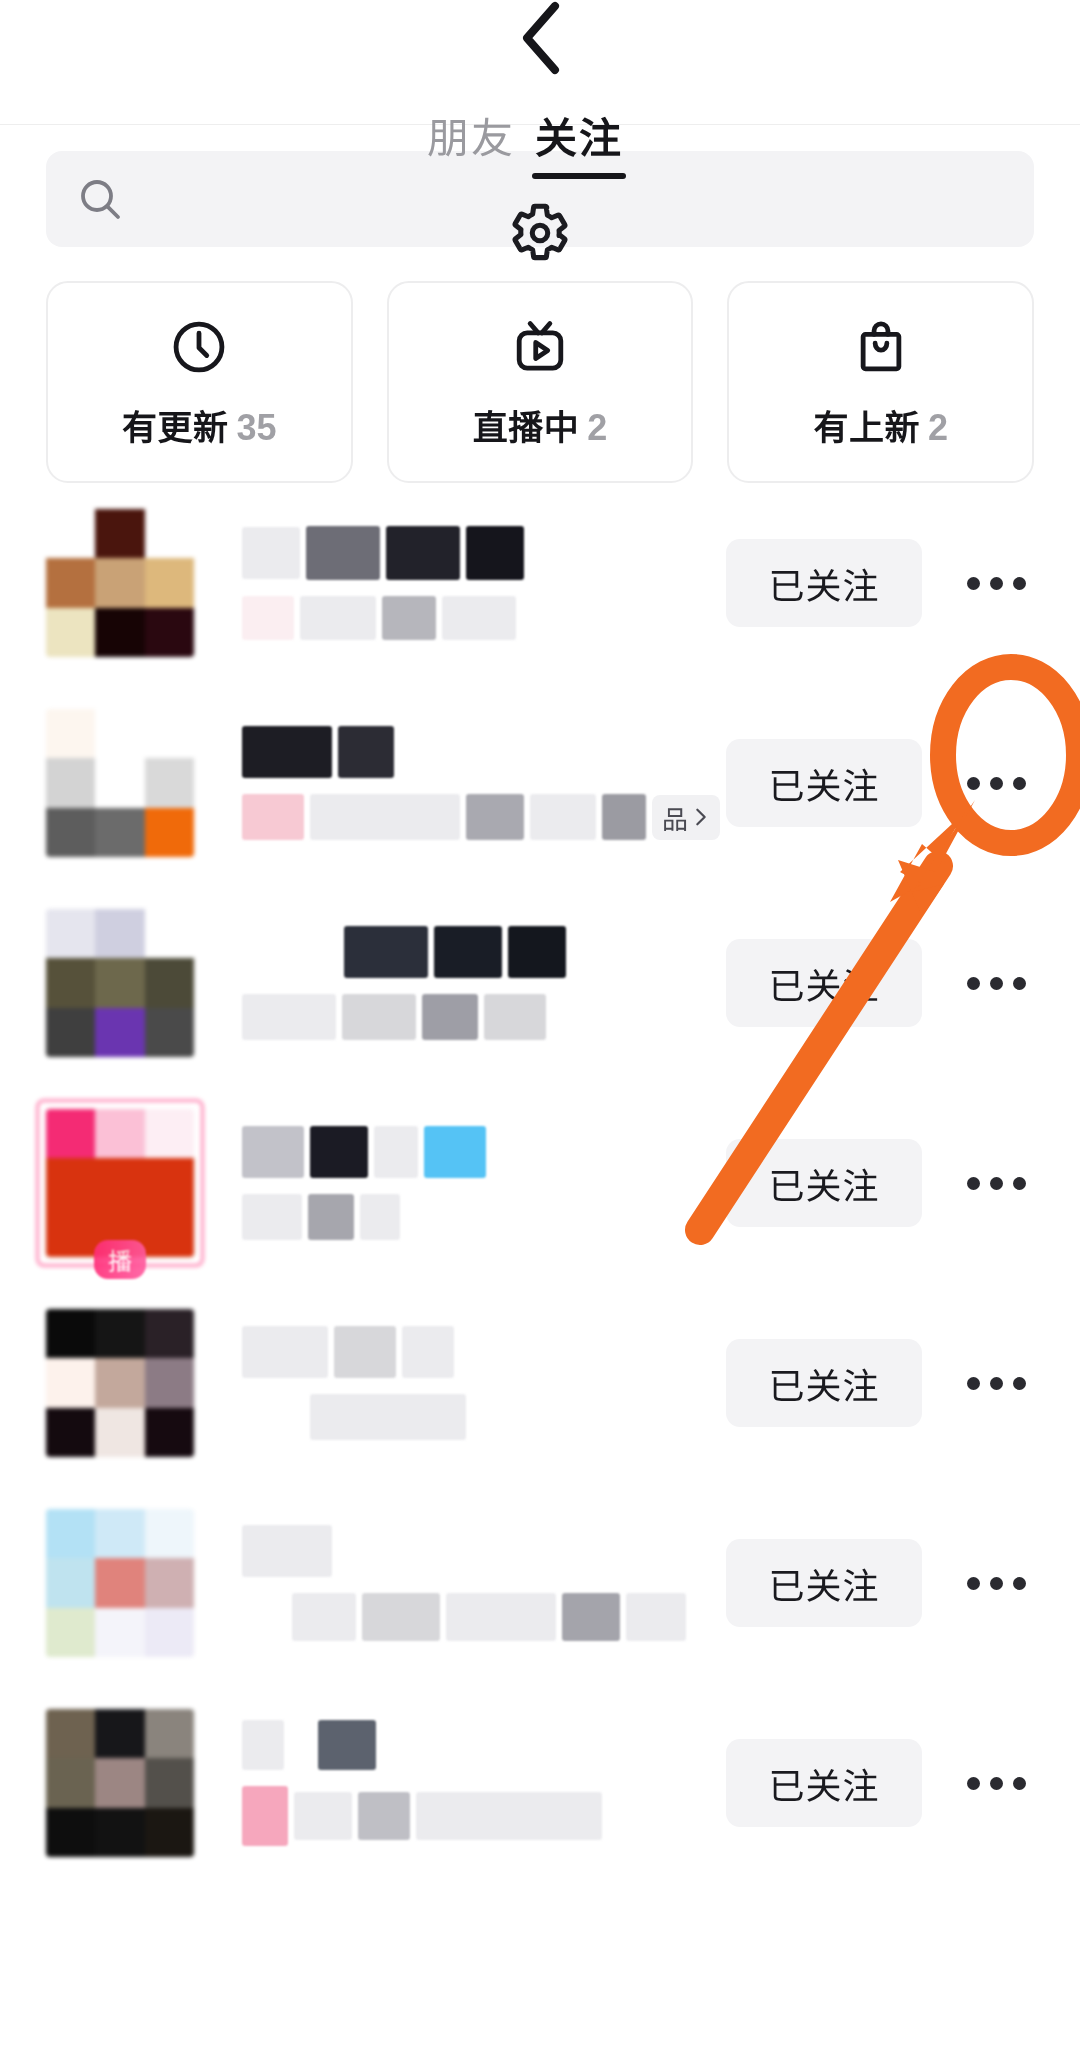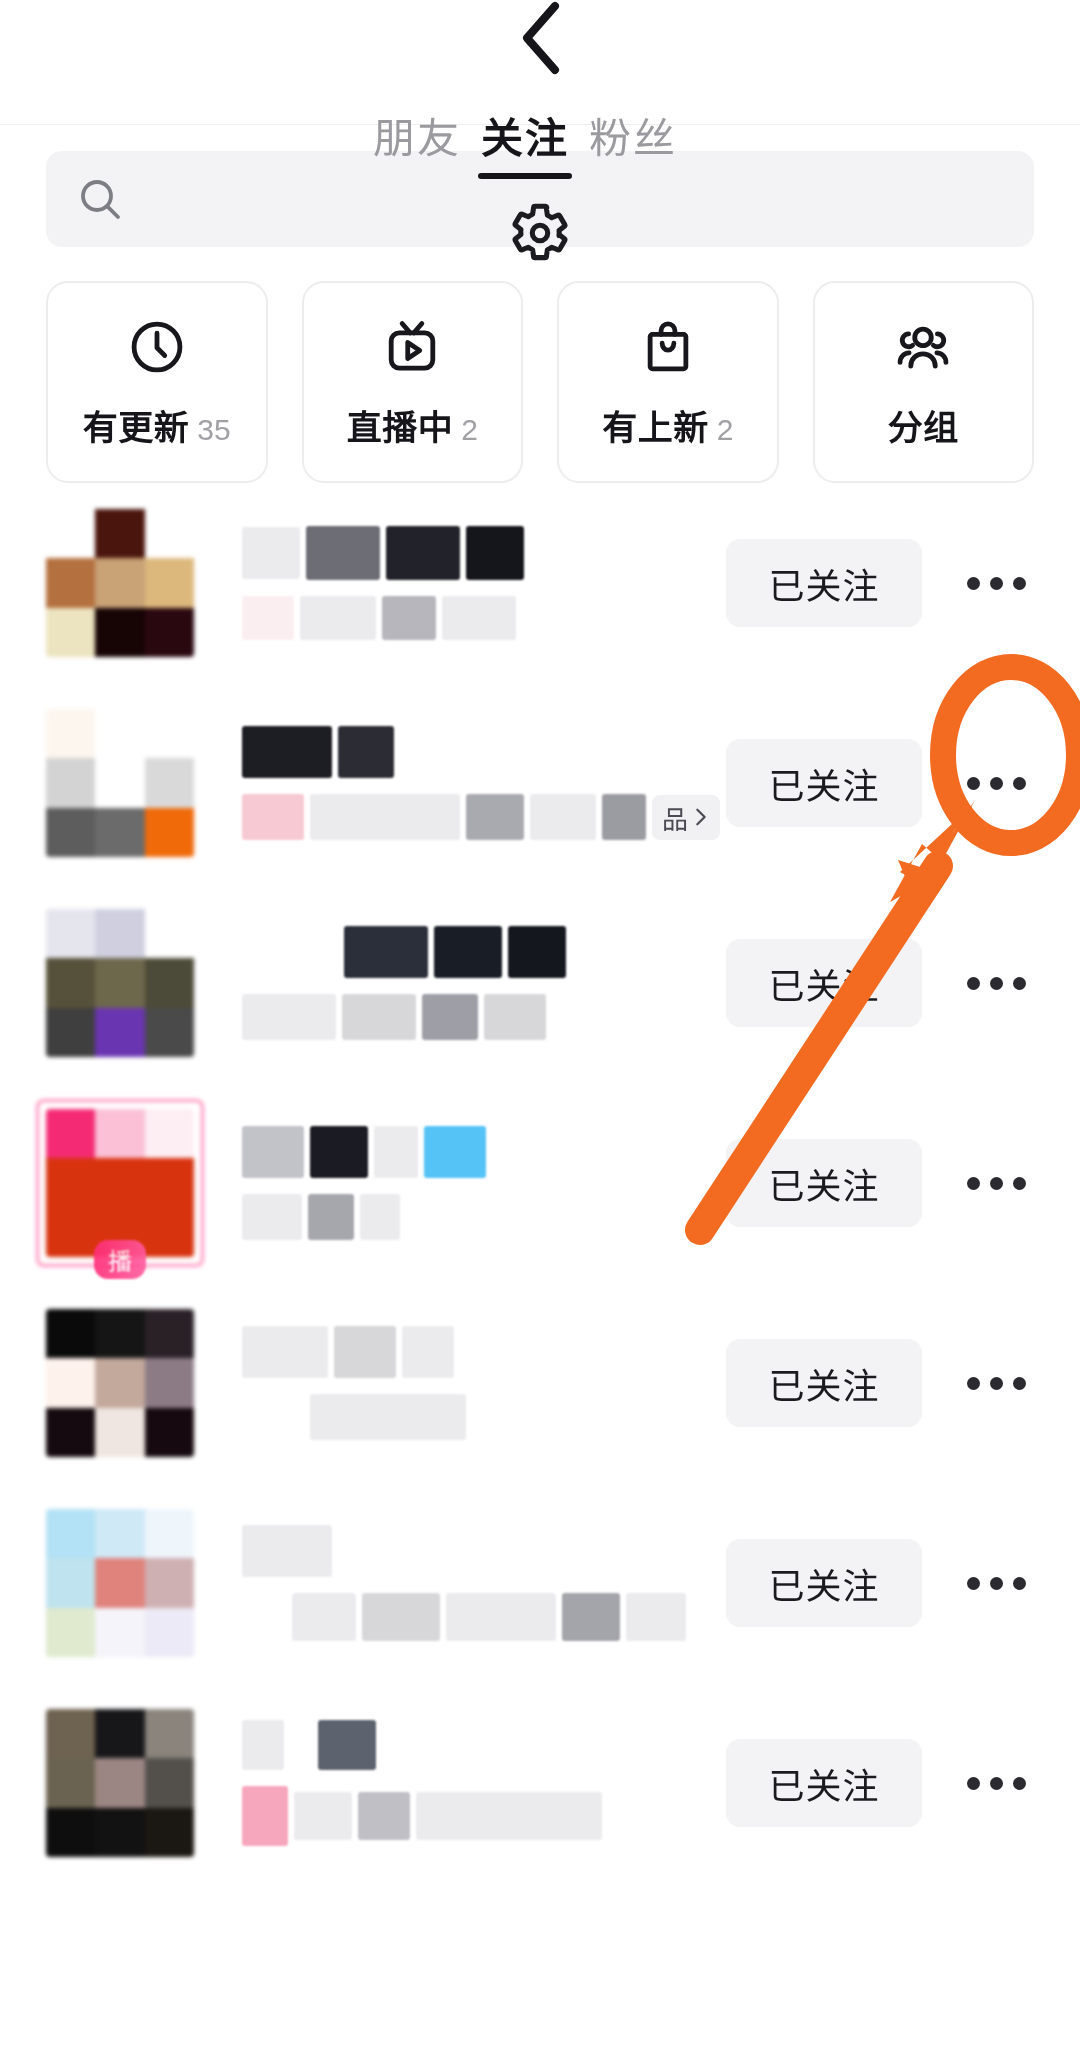--- a/index.html
+++ b/index.html
@@ -130,23 +130,23 @@
     align-items: baseline;
     gap: 8px;
   }
   .filter-label {
     font-size: 35px;
     color: #16161a;
     font-weight: 600;
     letter-spacing: 0.5px;
   }
   .filter-count {
-    font-size: 30px;
+    font-size: 36px;
     color: #a0a0a5;
-    font-weight: 400;
+    font-weight: 700;
   }
   .filter-count:empty { display: none; }
 
   
   .sort-row {
     position: relative;
     height: 92px;
     display: flex;
     align-items: center;
     justify-content: space-between;
@@ -306,24 +306,20 @@
 
     <div class="tabs">
       <div class="tab">
         <span class="tab-label">朋友</span>
 
       </div>
       <div class="tab active">
         <span class="tab-label">关注</span>
         <span class="tab-underline"></span>
       </div>
-      <div class="tab">
-        <span class="tab-label">粉丝</span>
-
-      </div>
     </div>
 
     <div class="gear-btn">
       <span>
         <svg width="64" height="64" viewBox="0 0 24 24" fill="none">
           <path d="M19.14 12.94a7.07 7.07 0 0 0 .06-.94 7.07 7.07 0 0 0-.06-.94l2.03-1.58a.5.5 0 0 0 .12-.62l-1.92-3.32a.5.5 0 0 0-.6-.22l-2.39.96a7.03 7.03 0 0 0-1.62-.94l-.36-2.54A.5.5 0 0 0 13.9 2h-3.8a.5.5 0 0 0-.5.42l-.36 2.54c-.59.24-1.13.56-1.62.94l-2.39-.96a.5.5 0 0 0-.6.22L2.71 8.48a.5.5 0 0 0 .12.62l2.03 1.58c-.04.31-.06.63-.06.94 0 .31.02.63.06.94l-2.03 1.58a.5.5 0 0 0-.12.62l1.92 3.32c.12.22.38.3.6.22l2.39-.96c.5.38 1.03.7 1.62.94l.36 2.54c.04.24.25.42.5.42h3.8c.25 0 .46-.18.5-.42l.36-2.54c.59-.24 1.13-.56 1.62-.94l2.39.96c.22.08.48 0 .6-.22l1.92-3.32a.5.5 0 0 0-.12-.62l-2.03-1.58Z" stroke="#1b1b20" stroke-width="1.9" stroke-linejoin="round"></path>
           <circle cx="12" cy="12" r="2.9" stroke="#1b1b20" stroke-width="1.9"></circle>
         </svg>
       </span>
     </div>
@@ -376,36 +372,20 @@
           <path d="M9.4 7.3 V5.9 a2.6 2.6 0 0 1 5.2 0 V7.3" stroke="#17171c" stroke-width="1.8" stroke-linecap="round"></path>
           <path d="M9.8 10.6 a2.2 2.6 0 0 0 4.4 0" stroke="#17171c" stroke-width="1.8" stroke-linecap="round"></path>
         </svg>
       </span>
       <span class="filter-label-line">
         <span class="filter-label">有上新</span>
         <span class="filter-count">2</span>
       </span>
     </div>
 
-    <div class="filter-card">
-      <span class="filter-icon">
-        <svg width="64" height="64" viewBox="0 0 24 24" fill="none">
-          <circle cx="12" cy="8.4" r="3.1" stroke="#17171c" stroke-width="1.8"></circle>
-          <path d="M7.4 19.2 c0-2.8 2.1-4.6 4.6-4.6 s4.6 1.8 4.6 4.6" stroke="#17171c" stroke-width="1.8" stroke-linecap="round"></path>
-          <path d="M6.6 7.1 a2.4 2.4 0 1 0 1.5 4.3" stroke="#17171c" stroke-width="1.8" stroke-linecap="round"></path>
-          <path d="M17.4 7.1 a2.4 2.4 0 1 1 -1.5 4.3" stroke="#17171c" stroke-width="1.8" stroke-linecap="round"></path>
-          <path d="M3.4 17.8 c0-2.1 1.5-3.5 3.4-3.6" stroke="#17171c" stroke-width="1.8" stroke-linecap="round"></path>
-          <path d="M20.6 17.8 c0-2.1-1.5-3.5-3.4-3.6" stroke="#17171c" stroke-width="1.8" stroke-linecap="round"></path>
-        </svg>
-      </span>
-      <span class="filter-label-line">
-        <span class="filter-label">分组</span>
-
-      </span>
-    </div>
   </div>
 
 
   <div class="user-list">
 
     <div class="user-row">
       <div class="avatar-wrap">
         <div class="avatar">
           <i style="background:#ffffff"></i>
             <i style="background:#4a150d"></i>

